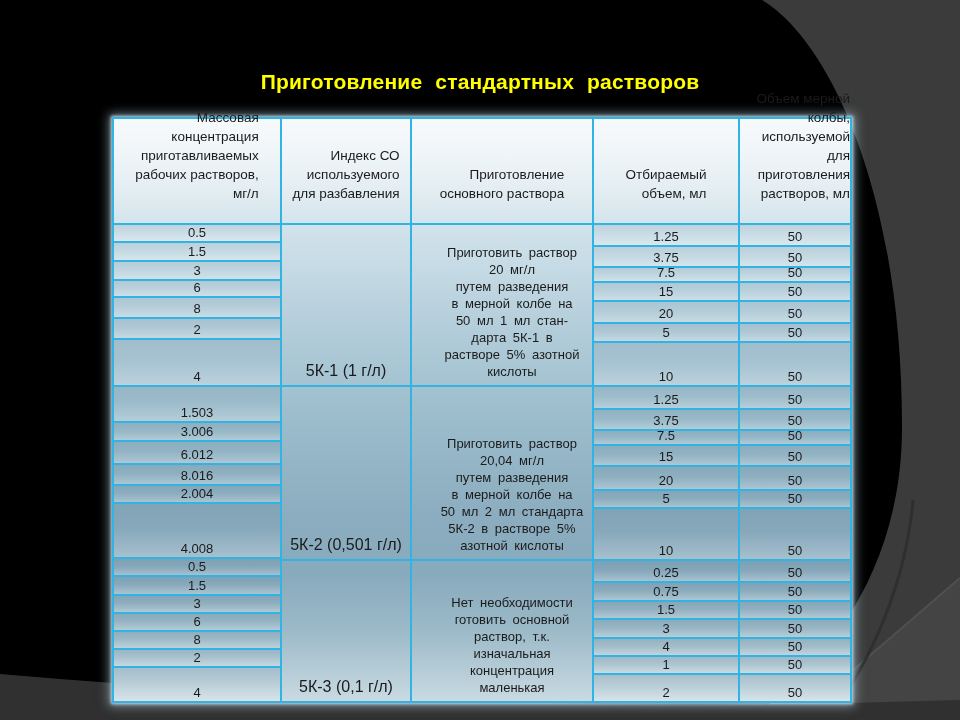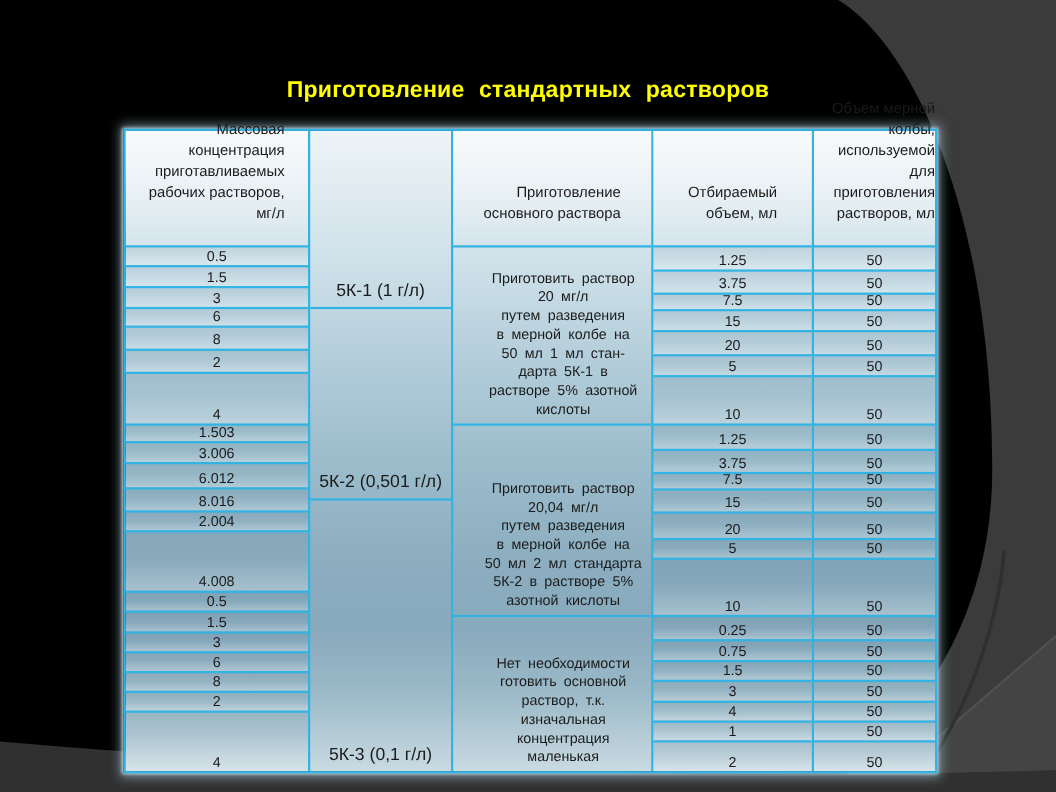--- a/index.html
+++ b/index.html
@@ -55,36 +55,39 @@
 приготавливаемых
 рабочих растворов,
 мг/л</div>
       <div class="cell" style="height:18px">0.5</div>
       <div class="cell" style="height:19px">1.5</div>
       <div class="cell" style="height:19px">3</div>
       <div class="cell" style="height:17px">6</div>
       <div class="cell" style="height:21px">8</div>
       <div class="cell" style="height:21px">2</div>
       <div class="cell" style="height:47px">4</div>
-      <div class="cell" style="height:16px">1.503</div>
+      <div class="cell" style="height:36px">1.503</div>
       <div class="cell" style="height:19px">3.006</div>
       <div class="cell" style="height:23px">6.012</div>
       <div class="cell" style="height:21px">8.016</div>
       <div class="cell" style="height:18px">2.004</div>
       <div class="cell" style="height:55px">4.008</div>
       <div class="cell" style="height:18px">0.5</div>
       <div class="cell" style="height:19px">1.5</div>
       <div class="cell" style="height:18px">3</div>
       <div class="cell" style="height:18px">6</div>
       <div class="cell" style="height:18px">8</div>
       <div class="cell" style="height:18px">2</div>
       <div class="cell last">4</div>
     </div>
 
     <div class="col c2">
+      <div class="hcell">Индекс СО
+используемого
+для разбавления</div>
       <div class="bcell" style="height:162px">5К-1 (1 г/л)</div>
       <div class="bcell" style="height:174px">5К-2 (0,501 г/л)</div>
       <div class="bcell last">5К-3 (0,1 г/л)</div>
     </div>
 
     <div class="col c3">
       <div class="hcell">Приготовление
 основного раствора</div>
       <div class="icell" style="height:162px">Приготовить раствор
 20 мг/л

